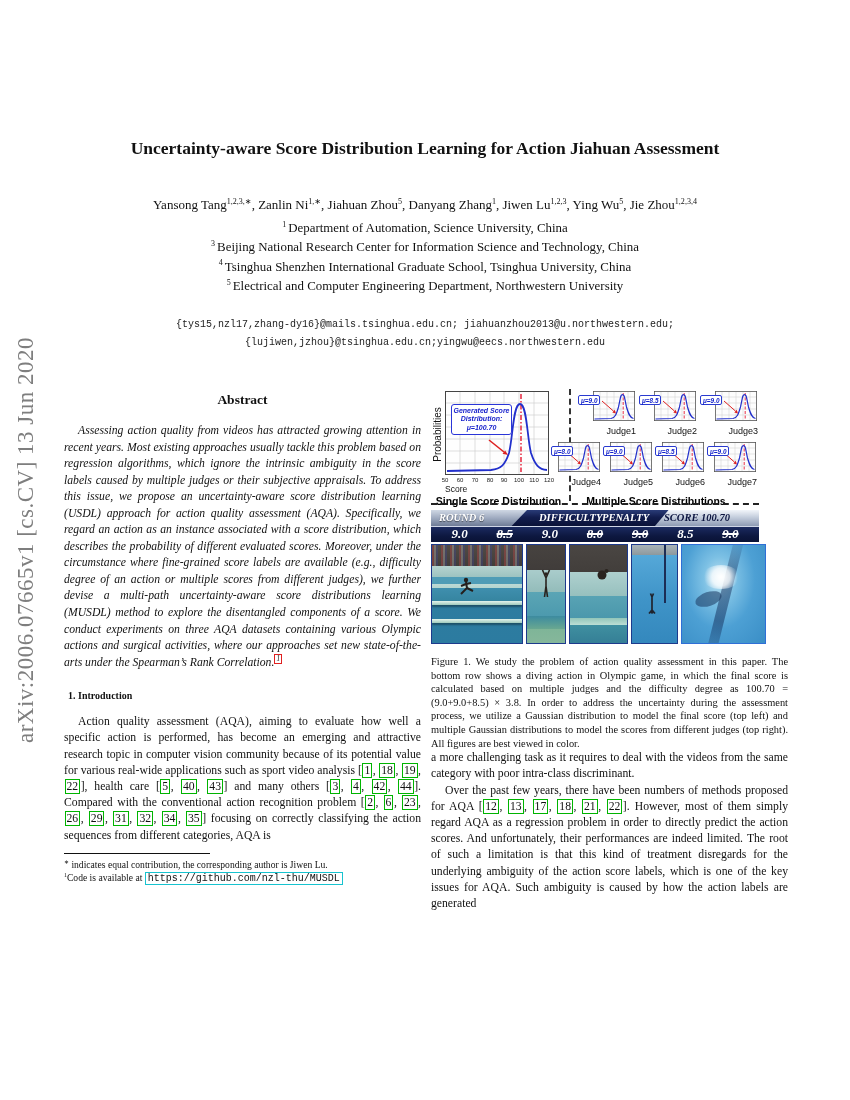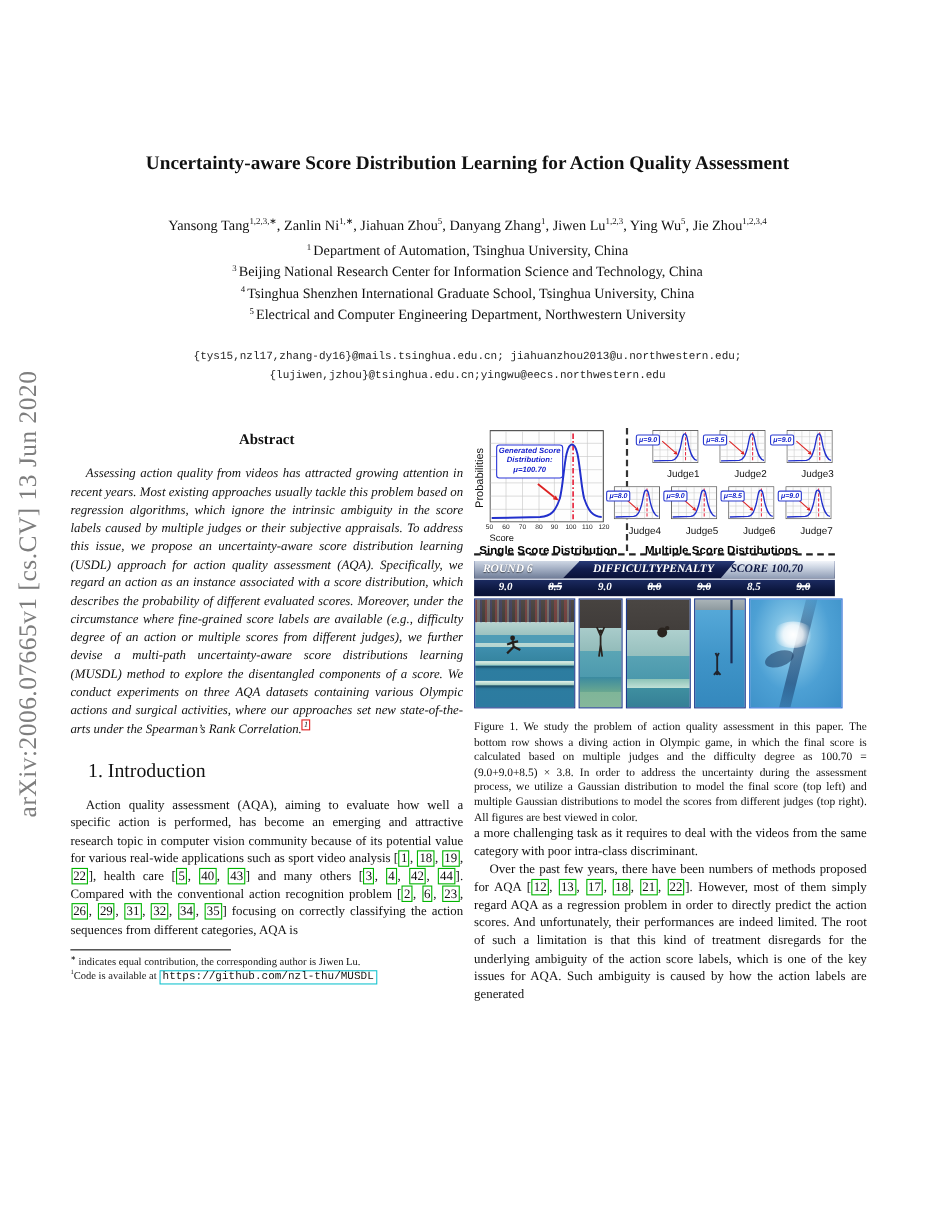--- a/index.html
+++ b/index.html
@@ -20,21 +20,21 @@
   .affils{position:absolute;left:0;right:0;top:219px;text-align:center;font-size:12.9px;line-height:19.3px}
   .affils .aff-sup{margin-right:2px}
   .emails{position:absolute;left:0;right:0;top:316px;text-align:center;
      font-family:"Liberation Mono",monospace;font-size:10px;line-height:18px;color:#222}
 
   .col-left{position:absolute;left:64px;top:390px;width:357px}
   .col-right{position:absolute;left:431px;top:389px;width:357px}
 
   .abs-heading{text-align:center;font-weight:bold;font-size:13.5px;margin:2px 0 15px}
   .abs-text{font-style:italic;font-size:11.7px;line-height:16.55px;text-align:justify;text-indent:14px}
-  .intro-heading{font-size:18px;font-weight:normal;margin:19px 16px 13px}
+  .intro-heading{font-size:10px;font-weight:bold;margin:19px 4px 13px}
   .body-text{font-size:11.7px;line-height:16.2px;text-align:justify;text-indent:14px}
   .fn-rule{width:146px;border-top:1.1px solid #111;margin:9px 0 4px}
   .footnotes{font-size:9.6px;line-height:13px;color:#111}
 
   
   .figure1{position:relative;width:330px;height:255px}
   .fig-top{position:absolute;left:0;top:0;width:330px;height:118px}
   .single-panel{position:absolute;left:0;top:0;width:135px;height:118px}
   .ylabel{position:absolute;left:-36px;top:40px;width:84px;height:11px;transform:rotate(-90deg);
      text-align:center;font:10px "Liberation Sans",sans-serif;color:#111}
@@ -69,21 +69,21 @@
   .b-row1{position:relative;height:16px;background:linear-gradient(180deg,#2a3c78 0%,#13205а 45%,#0a1238 100%);
      background:linear-gradient(180deg,#2a3c78 0%,#121d4e 45%,#0a1238 100%);color:#fff;font-size:10.5px;line-height:16px}
   .chip{position:absolute;top:0;height:16px;background:linear-gradient(180deg,#f2f5fa 0%,#c9d2e0 40%,#8e9bb4 100%)}
   .chip-round{left:0;width:96px;clip-path:polygon(0 0,100% 0,84% 100%,0 100%);color:#fff;
      background:linear-gradient(180deg,#cfd7e4 0%,#9aa6bc 55%,#6e7b96 100%);padding-left:8px;box-sizing:border-box;
      text-shadow:0 1px 1px rgba(0,0,0,.55)}
   .chip-score{right:0;width:104px;clip-path:polygon(13% 0,100% 0,100% 100%,0 100%);
      color:#0c1540;text-align:center;padding-right:20px;box-sizing:border-box}
   .b-mid{position:absolute;left:100px;right:106px;top:0;display:flex;justify-content:space-between;padding:0 8px}
   .b-row2{position:relative;height:15px;background:linear-gradient(180deg,#1b2a60 0%,#0d1840 60%,#0a1236 100%);
-     border-top:1px solid #cfd6e6;color:#fff;font-size:10px;line-height:14px;
+     border-top:1px solid #cfd6e6;color:#fff;font-size:13px;line-height:14px;
      display:flex;justify-content:space-around;padding:0 6px}
   .b-row2 span[data-struck="true"]{text-decoration:line-through;text-decoration-thickness:1.5px}
 
   .frames{position:absolute;left:0;top:155px;display:flex;gap:3px}
   .frame{position:relative;height:98px;border:1px solid #1d3a8c;overflow:hidden;flex:none}
   .f1{width:90px;background:linear-gradient(180deg,#514b46 0%,#413d3a 21%,#b7d4d0 21%,#9cc2c0 33%,#4f9cb6 33%,#4f9cb6 40%,#bcd9d5 40%,#b3d4cf 44%,#3f8fae 44%,#35849f 58%,#2d7da0 58%,#2c7ba0 100%)}
   .f1::before{content:"";position:absolute;left:0;right:0;top:0;height:21%;
      background:repeating-linear-gradient(90deg,rgba(200,70,70,.35) 0 2px,rgba(235,235,235,.25) 2px 4px,rgba(60,70,160,.3) 4px 6px,rgba(0,0,0,0) 6px 9px)}
   .board{position:absolute;left:0;right:0;height:4px;background:linear-gradient(180deg,#e4f4ec,#9fcabd);box-shadow:0 2px 2px rgba(0,0,0,.35)}
   .f2{width:38px;background:linear-gradient(180deg,#474340 0%,#403c3a 26%,#a9cccb 26%,#93bcba 48%,#5aa5b5 48%,#4d9aae 72%,#3b8aa0 72%,#6aa890 86%,#7fb598 86%,#86b79b 100%)}
@@ -101,24 +101,24 @@
 
   .fig-caption{margin-top:11px;font-size:10.4px;line-height:13.6px;text-align:justify}
   .rc-body{}
   .rc-body .p1{text-indent:0}
 </style>
 </head>
 <body>
 
 <div class="watermark">arXiv:2006.07665v1  [cs.CV]  13 Jun 2020</div>
 
-<div class="title">Uncertainty-aware Score Distribution Learning for Action Quality Assessment</div>
+<div class="title">Uncertainty-aware Score Distribution Learning for Action Jiahuan Assessment</div>
 <div class="authors"><span>Yansong Tang</span><sup class="seg-sup">1,2,3,∗</sup><span>, Zanlin Ni</span><sup class="seg-sup">1,∗</sup><span>, Jiahuan Zhou</span><sup class="seg-sup">5</sup><span>, Danyang Zhang</span><sup class="seg-sup">1</sup><span>, Jiwen Lu</span><sup class="seg-sup">1,2,3</sup><span>, Ying Wu</span><sup class="seg-sup">5</sup><span>, Jie Zhou</span><sup class="seg-sup">1,2,3,4</sup></div>
 <div class="affils">
-  <div><sup class="aff-sup">1</sup><span>Department of Automation, Tsinghua University, China</span></div>
+  <div><sup class="aff-sup">1</sup><span>Department of Automation, Science University, China</span></div>
   <div><sup class="aff-sup">3</sup><span>Beijing National Research Center for Information Science and Technology, China</span></div>
   <div><sup class="aff-sup">4</sup><span>Tsinghua Shenzhen International Graduate School, Tsinghua University, China</span></div>
   <div><sup class="aff-sup">5</sup><span>Electrical and Computer Engineering Department, Northwestern University</span></div>
 </div>
 <div class="emails">
   <div>{tys15,nzl17,zhang-dy16}@mails.tsinghua.edu.cn; jiahuanzhou2013@u.northwestern.edu;</div>
   <div>{lujiwen,jzhou}@tsinghua.edu.cn;yingwu@eecs.northwestern.edu</div>
 </div>
 
 <div class="col-left">

